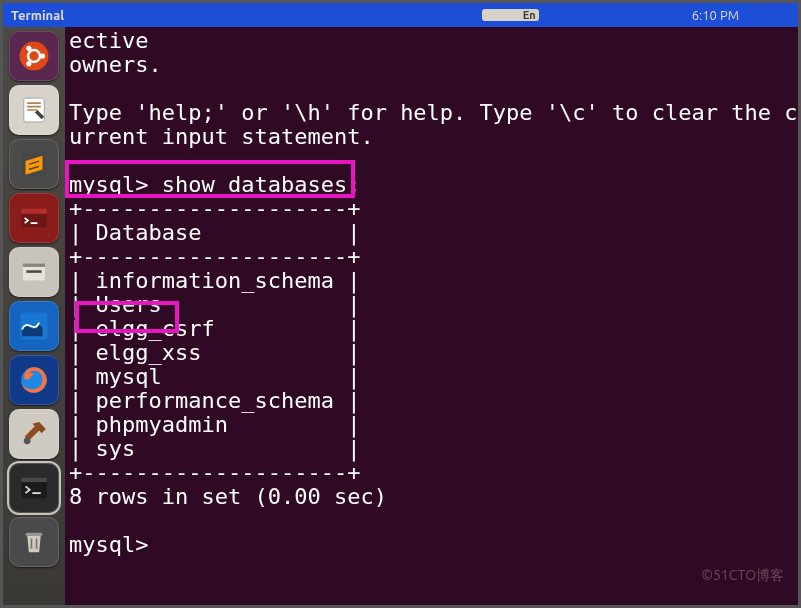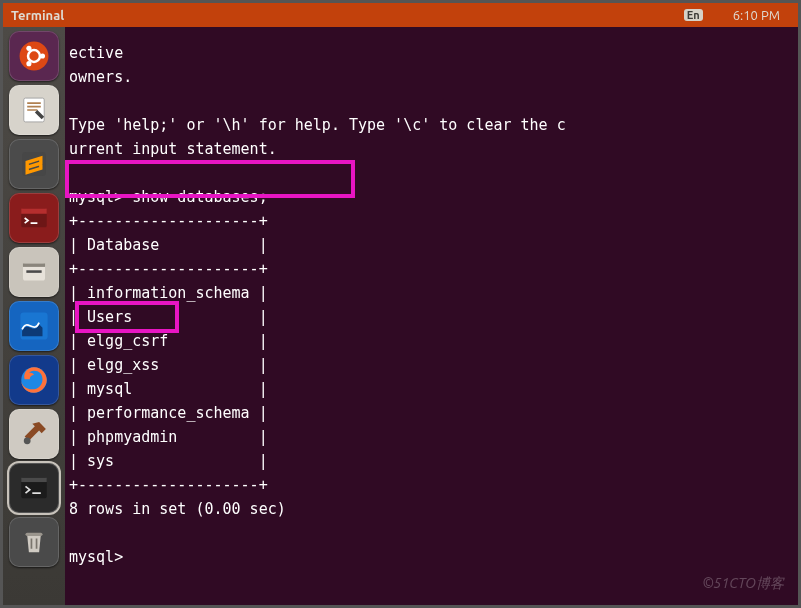--- a/index.html
+++ b/index.html
@@ -1,53 +1,53 @@
 <!DOCTYPE html>
 <html><head>
 <meta charset="utf-8">
 <style>
   * { margin:0; padding:0; box-sizing:border-box; }
   html,body { width:801px; height:608px; overflow:hidden; font-family:"Ubuntu",Arial,sans-serif; }
   body { position:relative; background:#300a24; border:3px solid #555; }
 
   
   .topbar { position:absolute; top:0; left:0; right:0; height:24px;
-            background:#c2410c; color:#dfdbd2; display:flex; align-items:center;
+            background:#1d4ed8; color:#dfdbd2; display:flex; align-items:center;
             font-size:13px; padding:0 8px; }
   .topbar .title { font-weight:bold; }
   .topbar .spacer { flex:1; }
   .topbar .sys { display:flex; align-items:center; gap:10px; }
-  .topbar .sys span { display:inline-flex; align-items:center; }
+  .topbar .sys span { display:inline-flex; align-items:center;padding-left:41px; }
   .en-badge { background:#d6d2c8; color:#3c3b37; border-radius:3px;
               padding:0 3px; font-size:11px; font-weight:bold; }
 
   
   .launcher { position:absolute; top:24px; left:0; width:62px; bottom:0;
               background:linear-gradient(#4d4a46,#3b3935); display:flex;
               flex-direction:column; align-items:center; padding-top:4px; gap:4px; }
   .tile { width:50px; height:50px; border-radius:10px; position:relative;
           background:#3a3632; box-shadow:inset 0 0 0 1px rgba(255,255,255,.15),
                      0 1px 2px rgba(0,0,0,.6); display:flex; align-items:center;
           justify-content:center; }
   .tile.sel { box-shadow:0 0 0 2px #c8c3bb, inset 0 0 0 1px rgba(255,255,255,.2); }
   .tile svg { width:34px; height:34px; }
 
   
   .term { position:absolute; top:24px; left:62px; right:0; bottom:0;
           background:#300a24; color:#ffffff;
           font-family:"DejaVu Sans Mono","Ubuntu Mono",monospace;
-          font-size:15px; line-height:24px; padding:14px 4px;
+          font-size:22px; line-height:24px; padding:2px 4px;
           white-space:pre; overflow:hidden; }
   .term .line { height:24px; }
   .hl1 { position:absolute; border:4px solid #e815c3; pointer-events:none; }
   #box-cmd { top:157px; left:62px; width:290px; height:38px; }
   #box-users { top:298px; left:72px; width:104px; height:32px; }
 
-  .watermark { position:absolute; right:14px; bottom:12px; color:rgba(255,255,255,.25);
-               font-size:14px;font-style:italic; }
+  .watermark { position:absolute; right:14px; bottom:20px; color:rgba(255,255,255,.25);
+               font-size:14px; }
 
   
   .ico-fill { fill:#d9d4cc; }
 </style>
 </head>
 <body>
 
 <div class="topbar">
   <span class="title">Terminal</span>
   <span class="spacer"></span>

